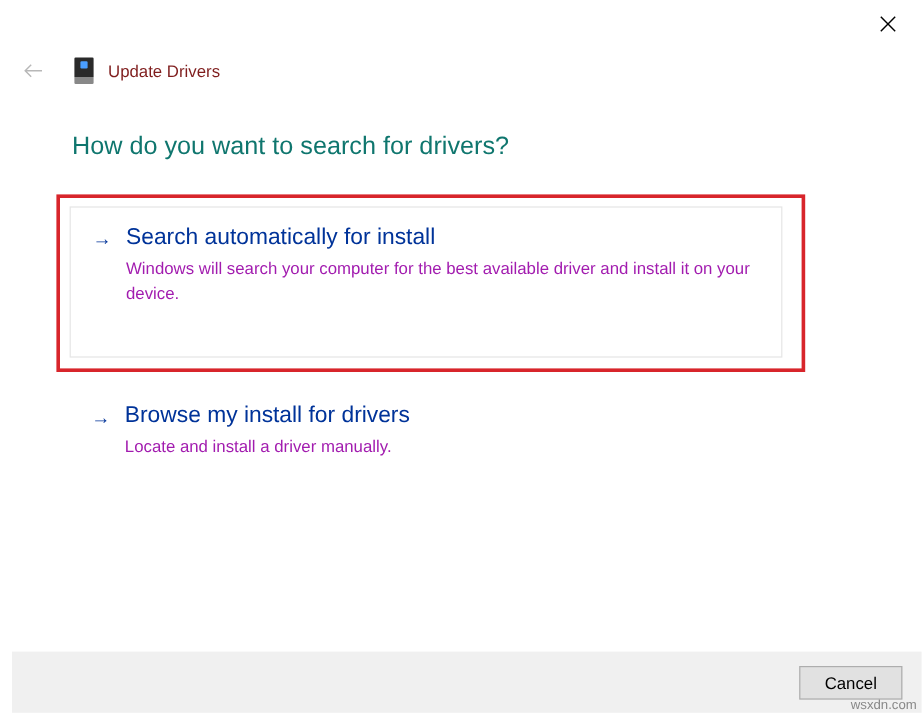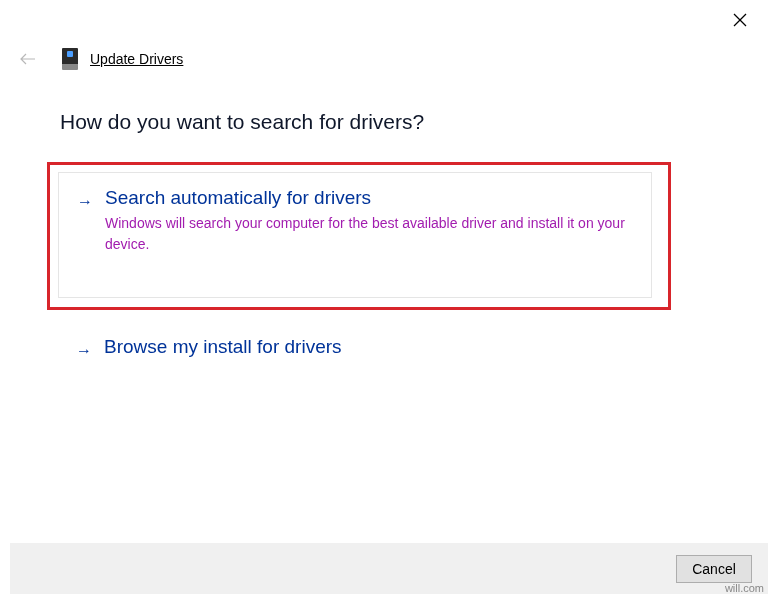--- a/index.html
+++ b/index.html
@@ -68,30 +68,29 @@
       top: 3px;
       left: 50%;
       transform: translateX(-50%);
       width: 6px;
       height: 6px;
       background: #4a9eff;
       border-radius: 1px;
     }
     .title {
       font-size: 14px;
-      color: #000000;
-      font-weight: 400;
-      text-decoration: underline;
+      color: #7f1d1d;
+      font-weight: 400;
     }
     .question {
       position: absolute;
       top: 110px;
       left: 50px;
       font-size: 21px;
-      color: #0f172a;
+      color: #0f766e;
       font-weight: 400;
     }
     .highlight-box {
       position: absolute;
       top: 162px;
       left: 37px;
       width: 624px;
       height: 148px;
       border: 3px solid #d8252b;
       pointer-events: none;
@@ -146,21 +145,21 @@
       right: 0;
       bottom: 0;
       height: 51px;
       background: #f0f0f0;
       display: flex;
       align-items: center;
       justify-content: flex-end;
       padding-right: 16px;
     }
     .cancel-btn {
-      width: 76px;
+      width: 86px;
       height: 28px;
       background: #e1e1e1;
       border: 1px solid #adadad;
       font-size: 14px;
       color: #000;
       cursor: pointer;
       font-family: inherit;
     }
     .watermark {
       position: absolute;
@@ -193,34 +192,35 @@
   </div>
 
   <div class="question">How do you want to search for drivers?</div>
 
   <div class="highlight-box"></div>
 
   <div class="option option-1">
     <div class="option-row">
       <div class="arrow">→</div>
       <div class="option-text">
-        <div class="option-title">Search automatically for drivers</div>
+        <div class="option-title">Search automatically for install</div>
         <div class="option-desc">Windows will search your computer for the best available driver and install it on your device.</div>
       </div>
     </div>
   </div>
 
   <div class="option option-2">
     <div class="option-row">
       <div class="arrow">→</div>
       <div class="option-text">
         <div class="option-title">Browse my install for drivers</div>
+        <div class="option-desc">Locate and install a driver manually.</div>
       </div>
     </div>
   </div>
 
   <div class="footer">
     <button class="cancel-btn">Cancel</button>
   </div>
 
 </div>
 
-<div class="watermark">will.com</div>
+<div class="watermark">wsxdn.com</div>
 
 </body></html>

